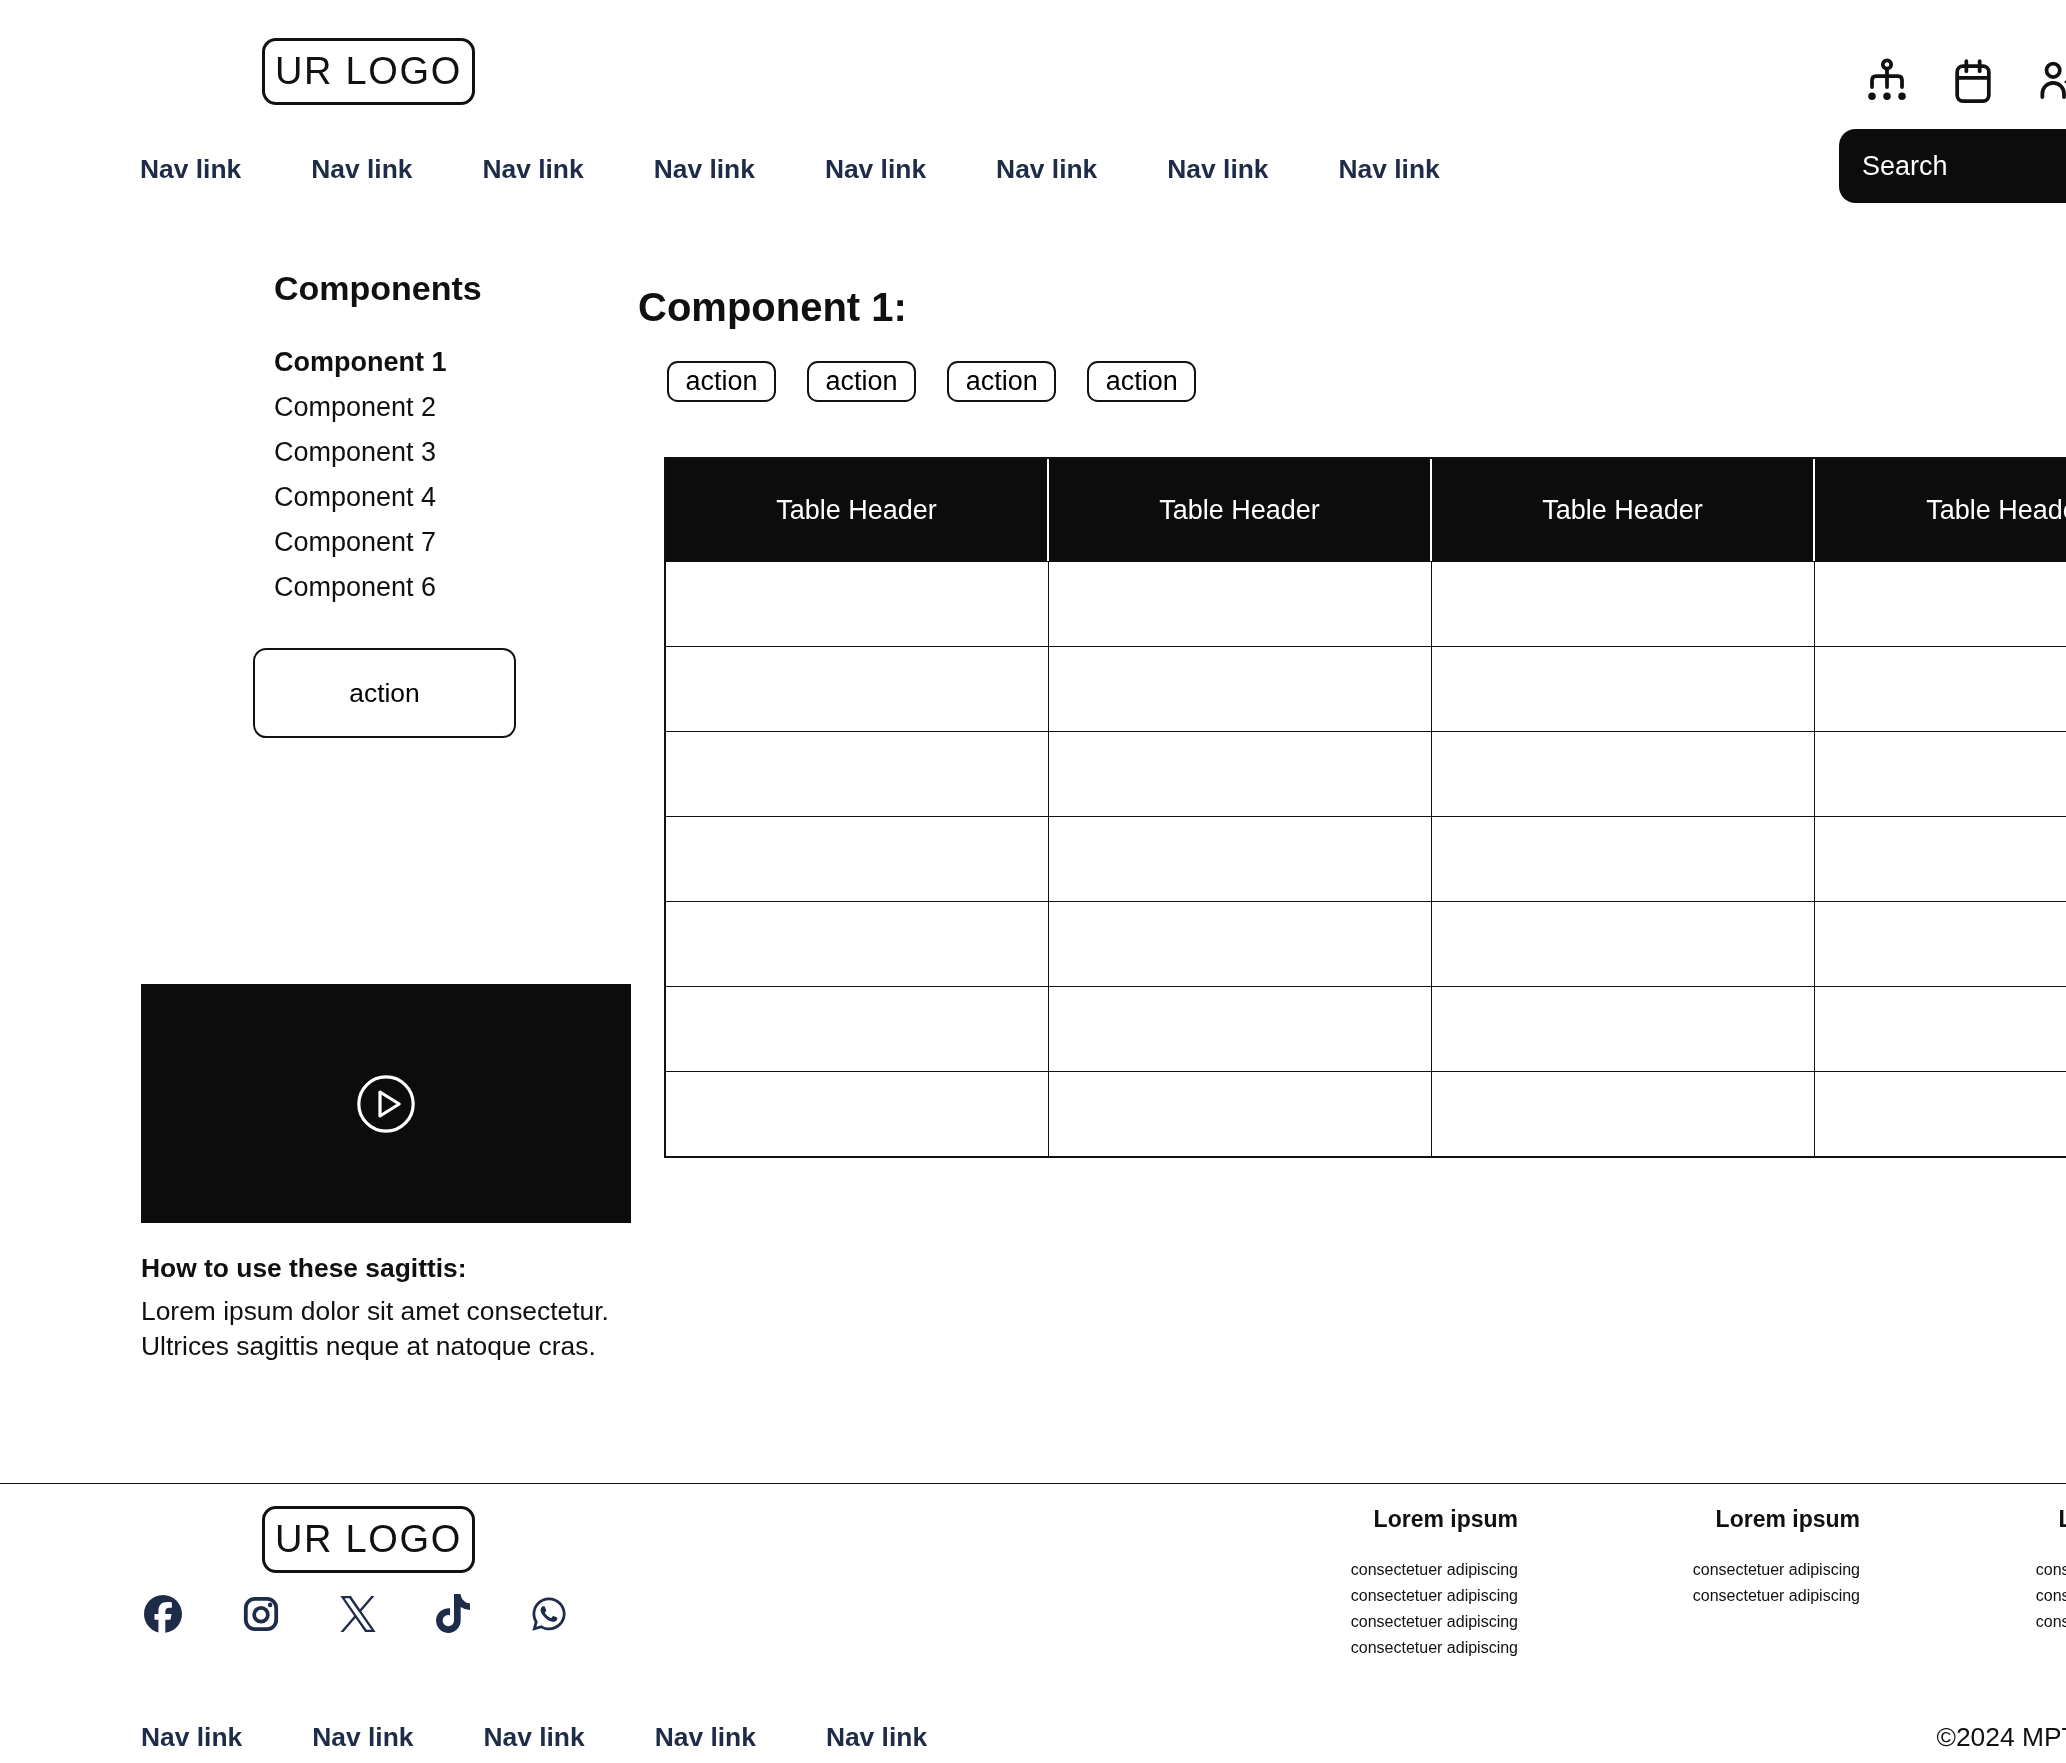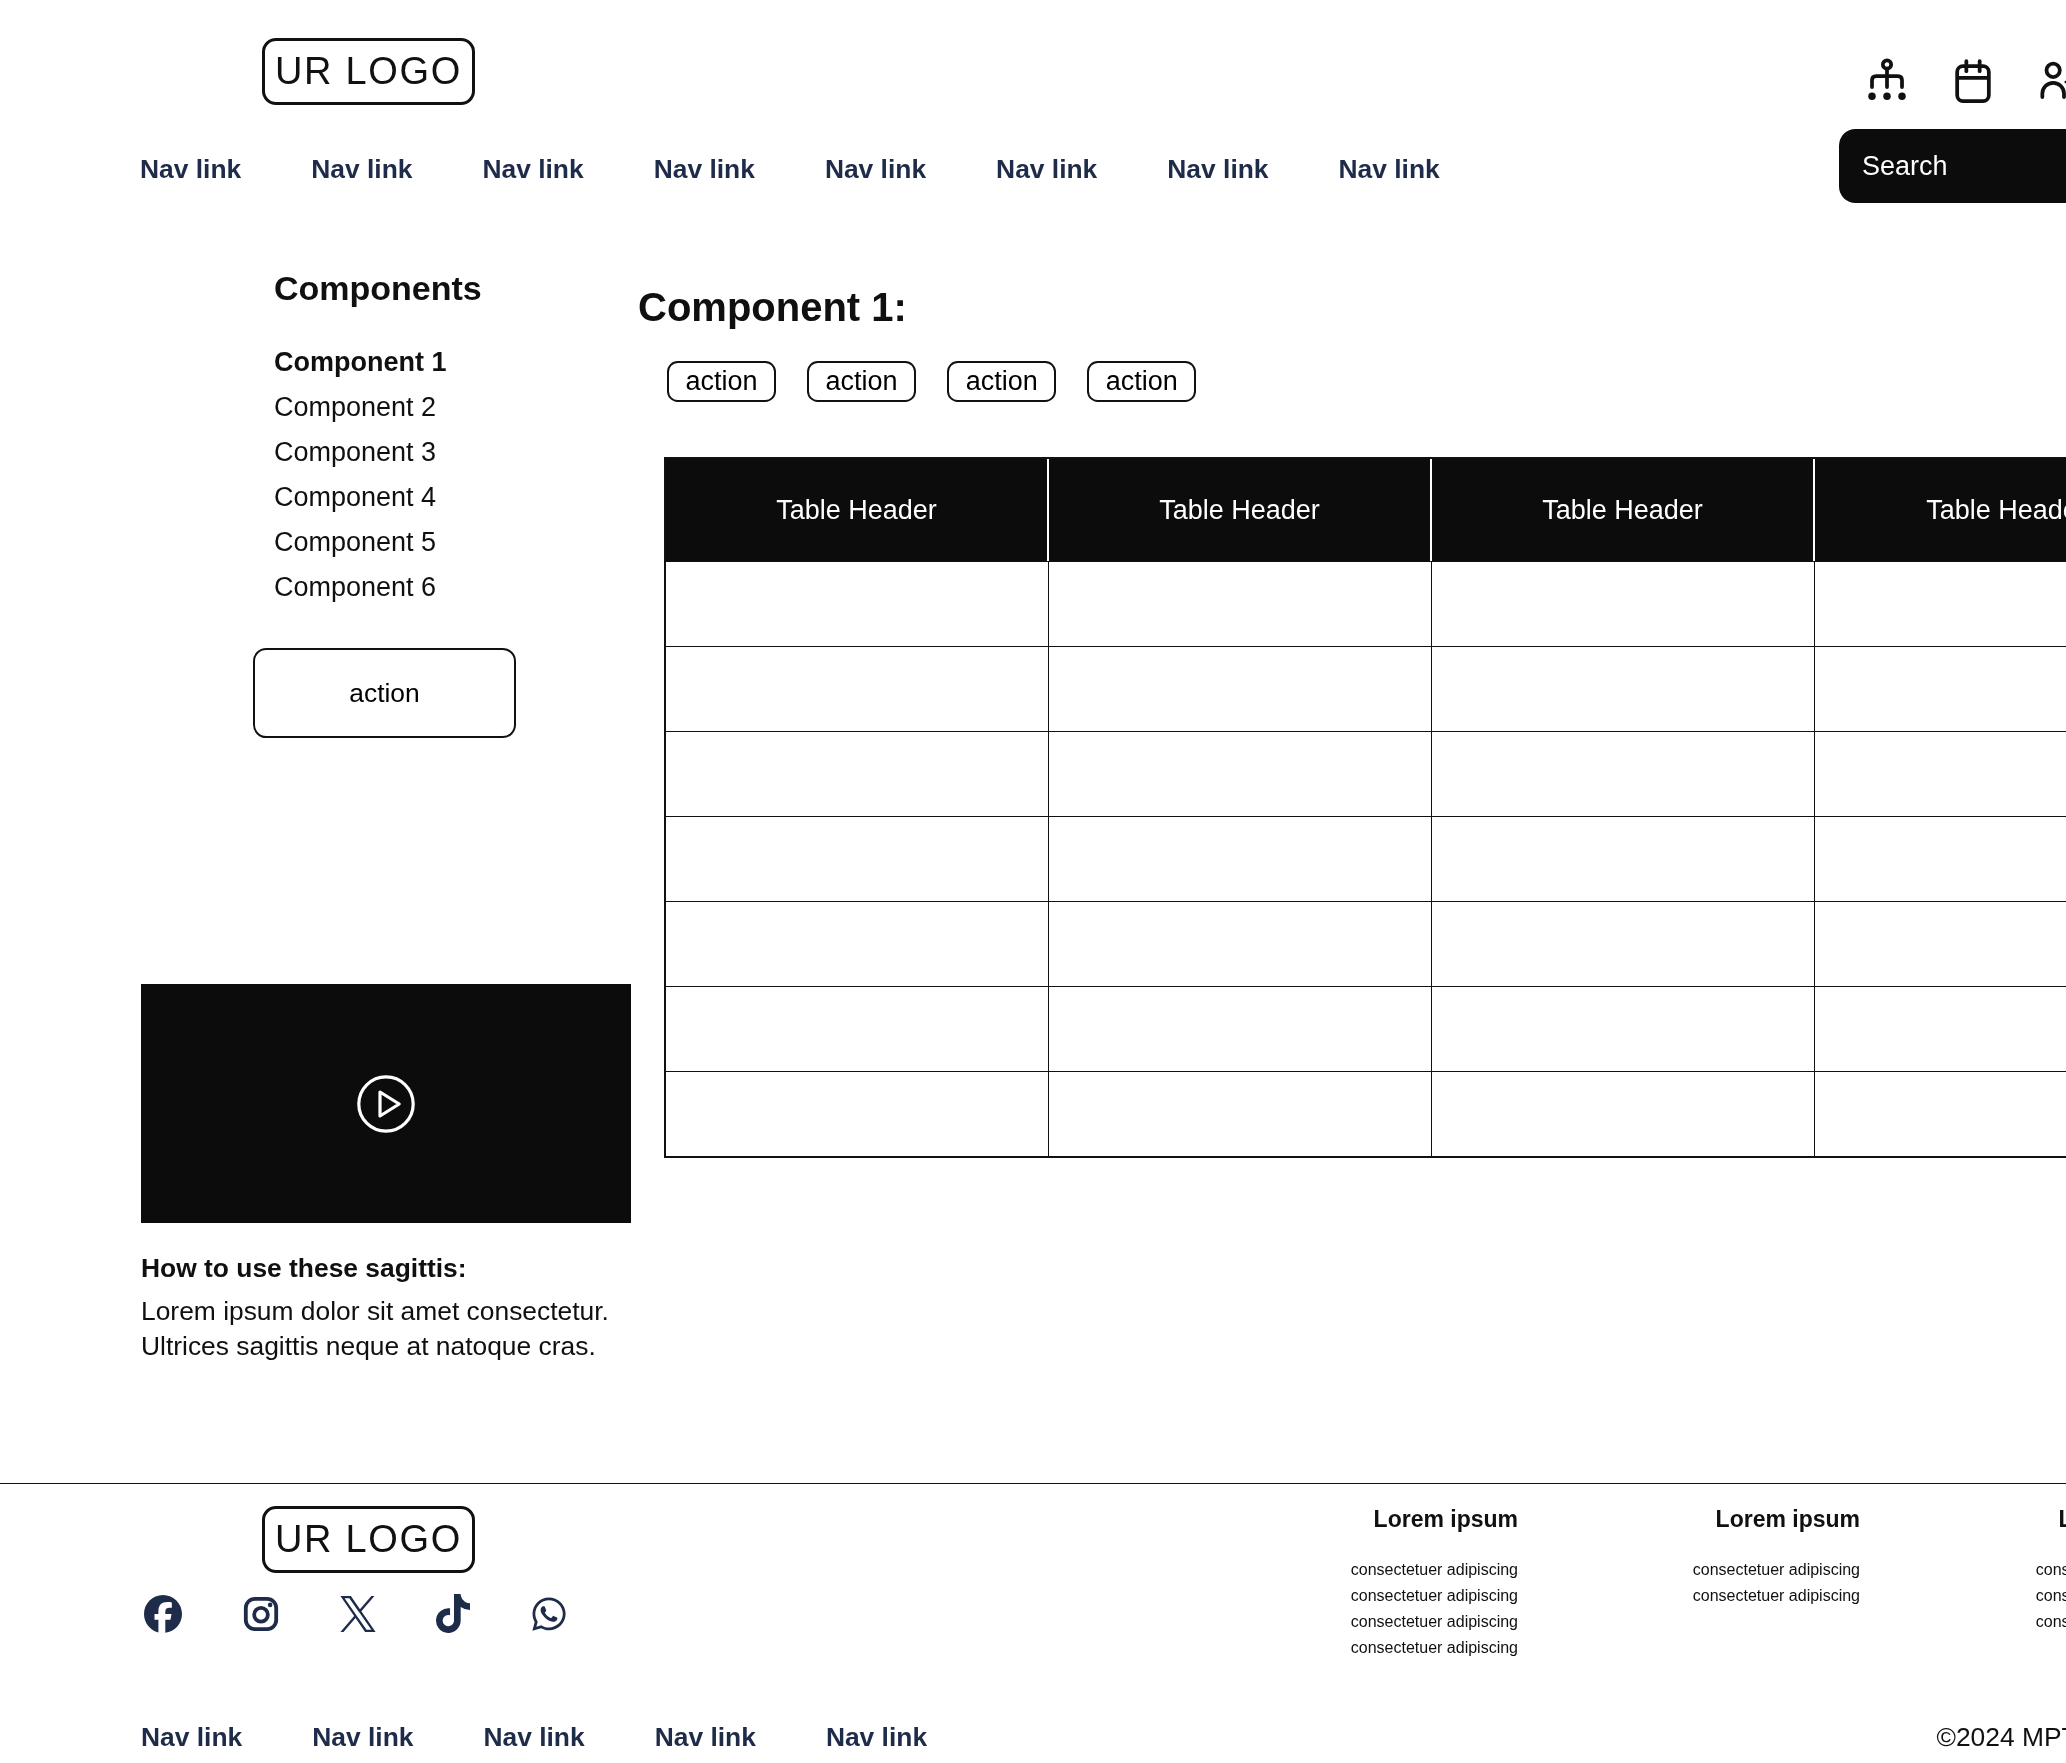--- a/index.html
+++ b/index.html
@@ -136,21 +136,21 @@
 
   </div>
 
   <h2 class="sidebar-title">Components</h2>
 
   <div class="component-list">
     <div class="component-item active">Component 1</div>
     <div class="component-item">Component 2</div>
     <div class="component-item">Component 3</div>
     <div class="component-item">Component 4</div>
-    <div class="component-item">Component 5</div>
+    <div class="component-item">Component 7</div>
     <div class="component-item">Component 6</div>
   </div>
 
   <button class="sidebar-action">action</button>
 
   <div class="video-box">
     <svg width="68" height="68" viewBox="0 0 170 170" fill="none" stroke="#fff" stroke-width="8" stroke-linejoin="round">
       <circle cx="85" cy="85" r="68"></circle>
       <path d="M70 55 L118 85 L70 115 Z"></path>
     </svg>

